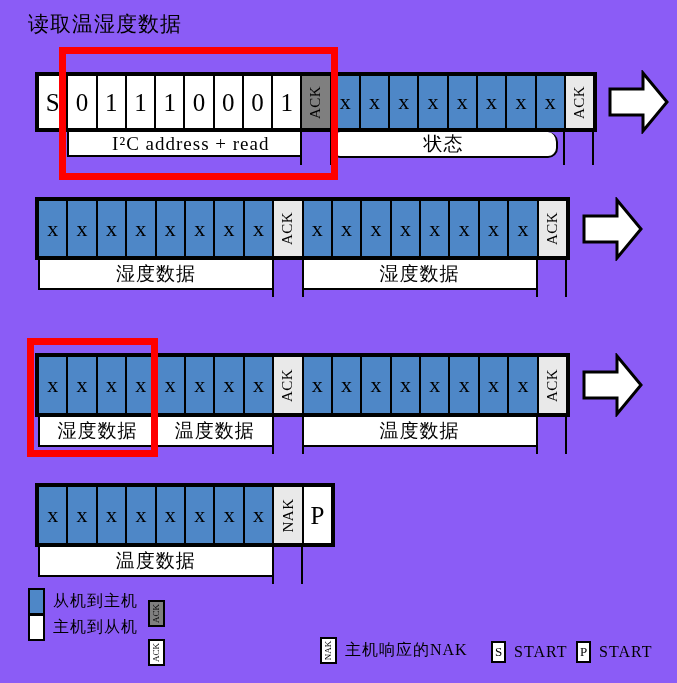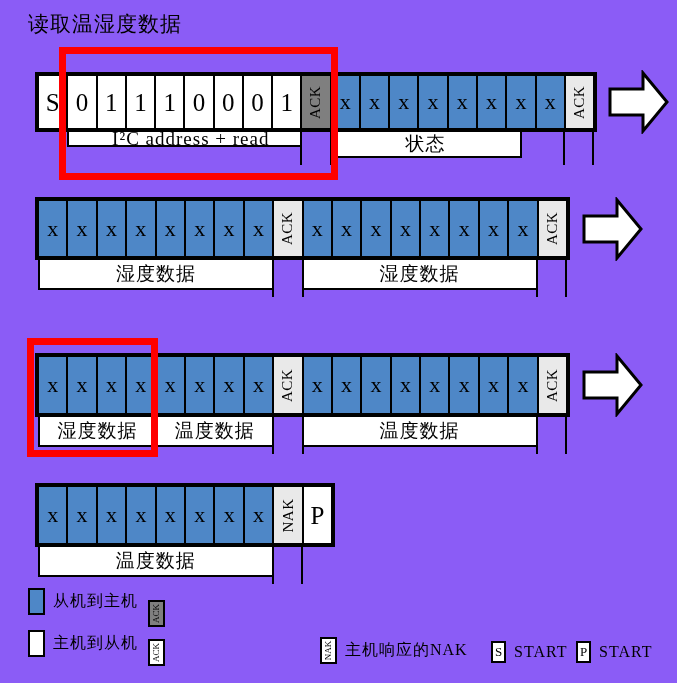--- a/index.html
+++ b/index.html
@@ -116,22 +116,22 @@
         <div class="cell slave">
           <span class="cell-text">x</span>
         </div>
         <div class="cell slave">
           <span class="cell-text">x</span>
         </div>
         <div class="cell master_ack">
           <span class="rot">ACK</span>
         </div>
       </div>
-      <div class="grp-label" style="left: 67.1579px; top: 132px; width: 235.263px; height: 15px; padding-left: 12px;">I²C address + read</div>
-      <div class="grp-label" style="left: 329.579px; top: 132px; width: 192px; height: 26px;">状态</div>
+      <div class="grp-label" style="left: 67.1579px; top: 132px; width: 235.263px; height: 25px; padding-left: 12px;">I²C address + read</div>
+      <div class="grp-label" style="left: 329.579px; top: 132px; width: 228px; height: 26px; border-radius: 10px;">状态</div>
       <div class="flow-arrow" style="left: 608px; top: 70px;"><svg width="62" height="64" viewBox="0 0 62 64" xmlns="http://www.w3.org/2000/svg">
           <polygon points="2,19 35,19 35,3 59,32 35,61 35,45 2,45" fill="#ffffff" stroke="#000000" stroke-width="3"></polygon>
         </svg></div>
       <div class="highlight-box" style="left: 59px; top: 47px; width: 279px; height: 133px;"></div>
       <div class="drop-line" style="left: 272.222px; top: 260px; height: 37px;"></div>
       <div class="drop-line" style="left: 301.5px; top: 260px; height: 37px;"></div>
       <div class="drop-line" style="left: 535.722px; top: 260px; height: 37px;"></div>
       <div class="drop-line" style="left: 565px; top: 260px; height: 37px;"></div>
       <div class="band" style="left: 35px; top: 197px; width: 535px; height: 63px;">
         <div class="cell slave">
@@ -300,21 +300,21 @@
   <div id="legend">
       <div class="legend-item" style="left: 28px; top: 588px; text-align: right;">
         <span class="swatch sw-slave sw-big"></span>
         <span class="legend-label">从机到主机</span>
       </div>
       <div class="legend-item" style="left: 148px; top: 600px;">
         <span class="swatch sw-slave_ack sw-big">
           <span class="rot">ACK</span>
         </span>
       </div>
-      <div class="legend-item" style="left: 28px; top: 630px;">
+      <div class="legend-item" style="left: 28px; top: 614px;">
         <span class="swatch sw-master sw-big"></span>
         <span class="legend-label">主机到从机</span>
       </div>
       <div class="legend-item" style="left: 148px; top: 639px;">
         <span class="swatch sw-master_ack sw-big">
           <span class="rot">ACK</span>
         </span>
       </div>
       <div class="legend-item" style="left: 320px; top: 637px;">
         <span class="swatch sw-master_ack sw-big">

